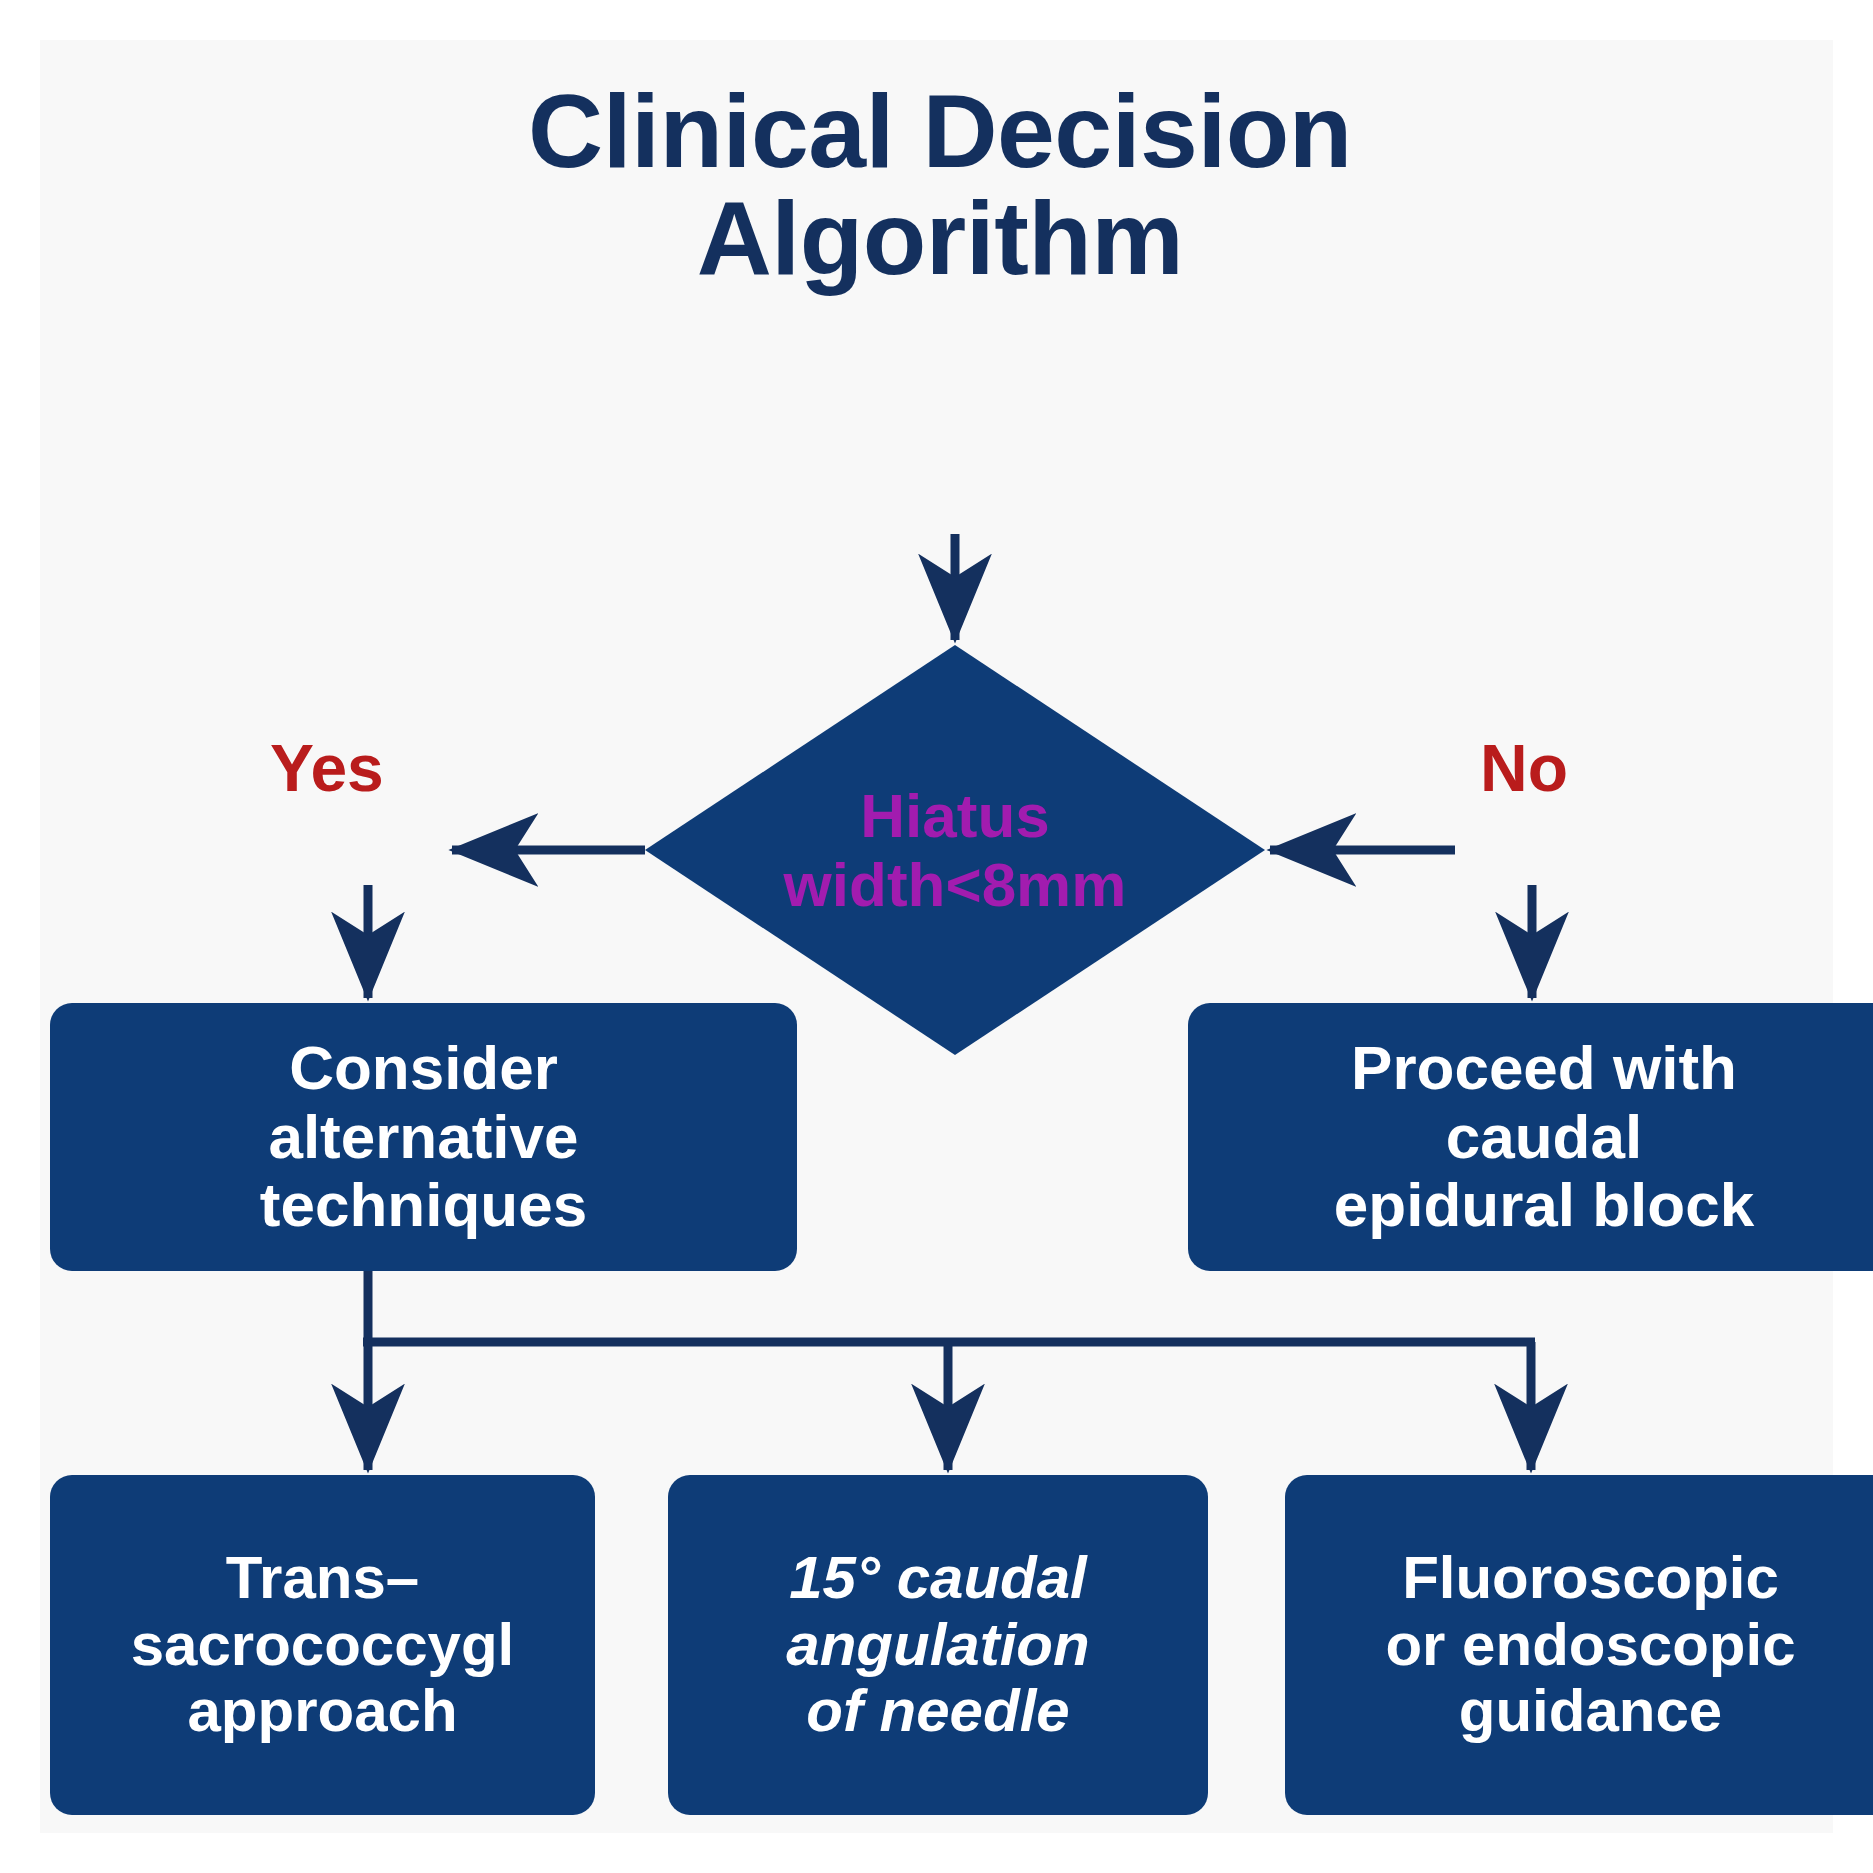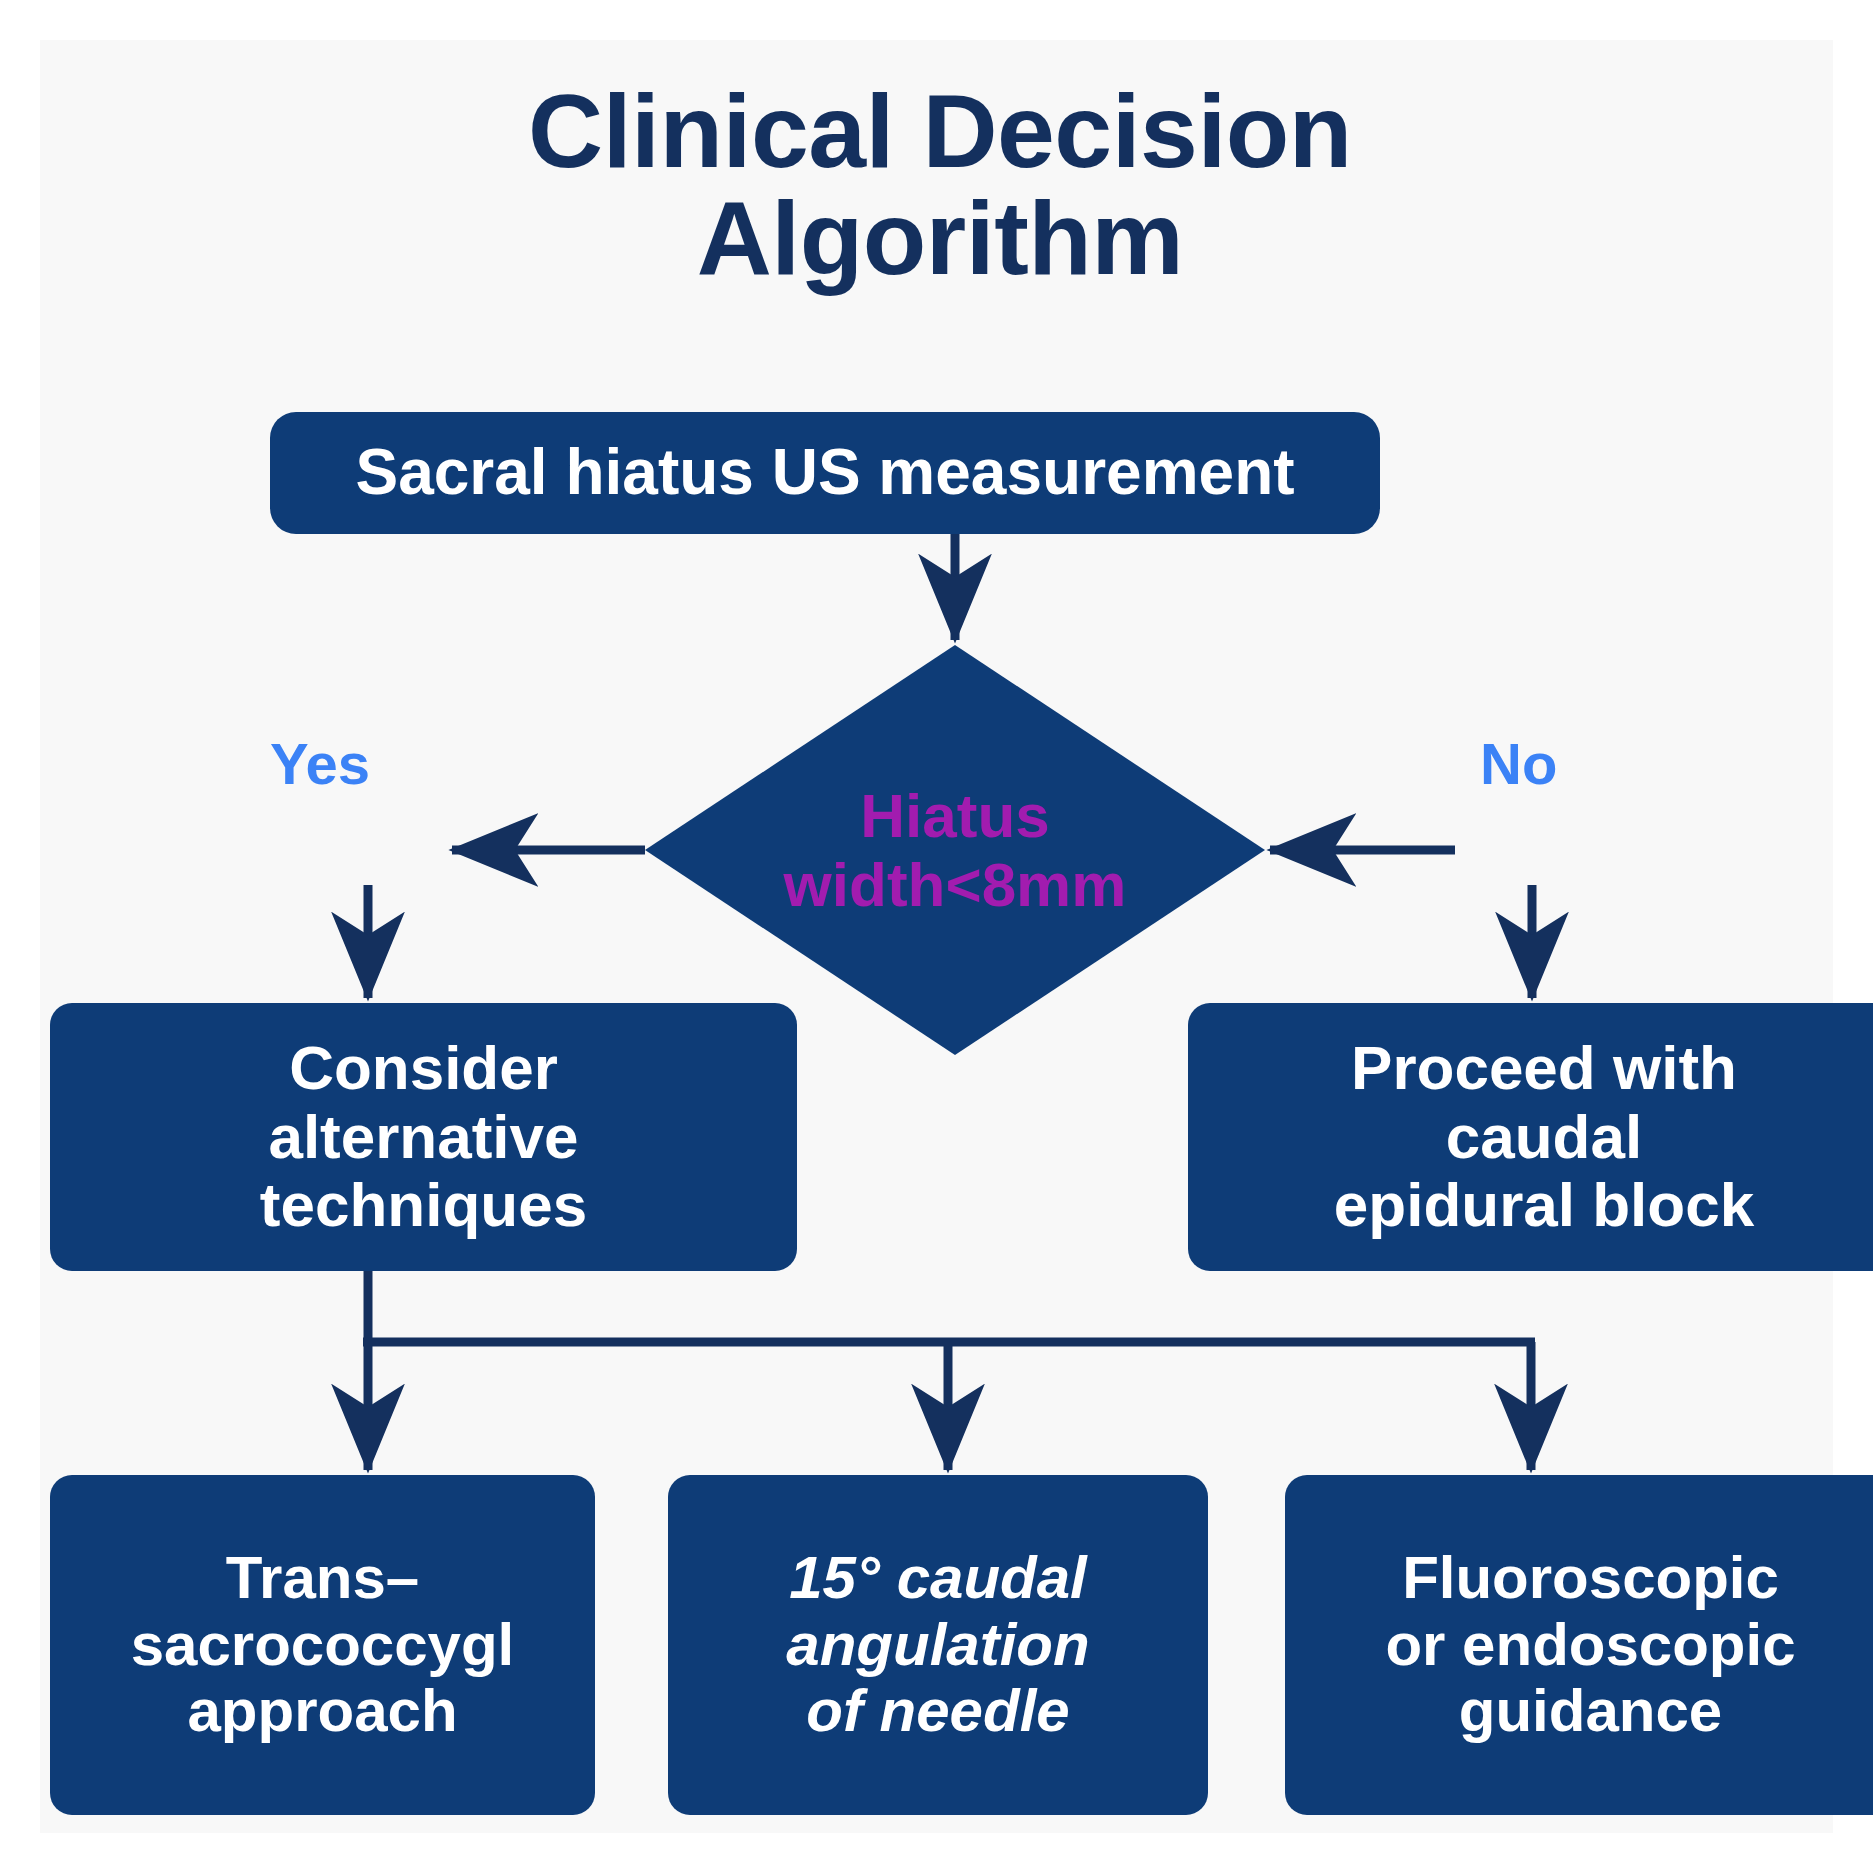--- a/index.html
+++ b/index.html
@@ -97,22 +97,22 @@
     color: #a21caf;
     font-size: 62px;
     font-weight: 700;
     line-height: 1.12;
     white-space: pre-line;
   }
 
   
   .branch-label {
     position: absolute;
-    color: #3b82f6;
-    font-size: 58px;
+    color: #b91c1c;
+    font-size: 66px;
     font-weight: 700;
     line-height: 1;
   }
   #label-yes { left: 270px; top: 735px; }
   #label-no  { left: 1480px; top: 735px; }
 
   
   #node-alt {
     left: 50px;
     top: 1003px;
@@ -182,21 +182,20 @@
     <line x1="368" y1="1342" x2="368" y2="1470" stroke="#14305e" stroke-width="9" marker-end="url(#arrowhead)"></line>
 
     <line x1="948" y1="1342" x2="948" y2="1470" stroke="#14305e" stroke-width="9" marker-end="url(#arrowhead)"></line>
 
     <line x1="1531" y1="1342" x2="1531" y2="1470" stroke="#14305e" stroke-width="9" marker-end="url(#arrowhead)"></line>
   </svg>
 
   <div id="title">Clinical Decision
 Algorithm</div>
 
-  <div class="node" id="node-start">Sacral hiatus US measurement</div>
 
   <div id="node-decision">
     <div class="diamond-shape"></div>
     <div class="diamond-label">Hiatus
 width&lt;8mm</div>
   </div>
 
   <div class="branch-label" id="label-yes">Yes</div>
 
   <div class="branch-label" id="label-no">No</div>

